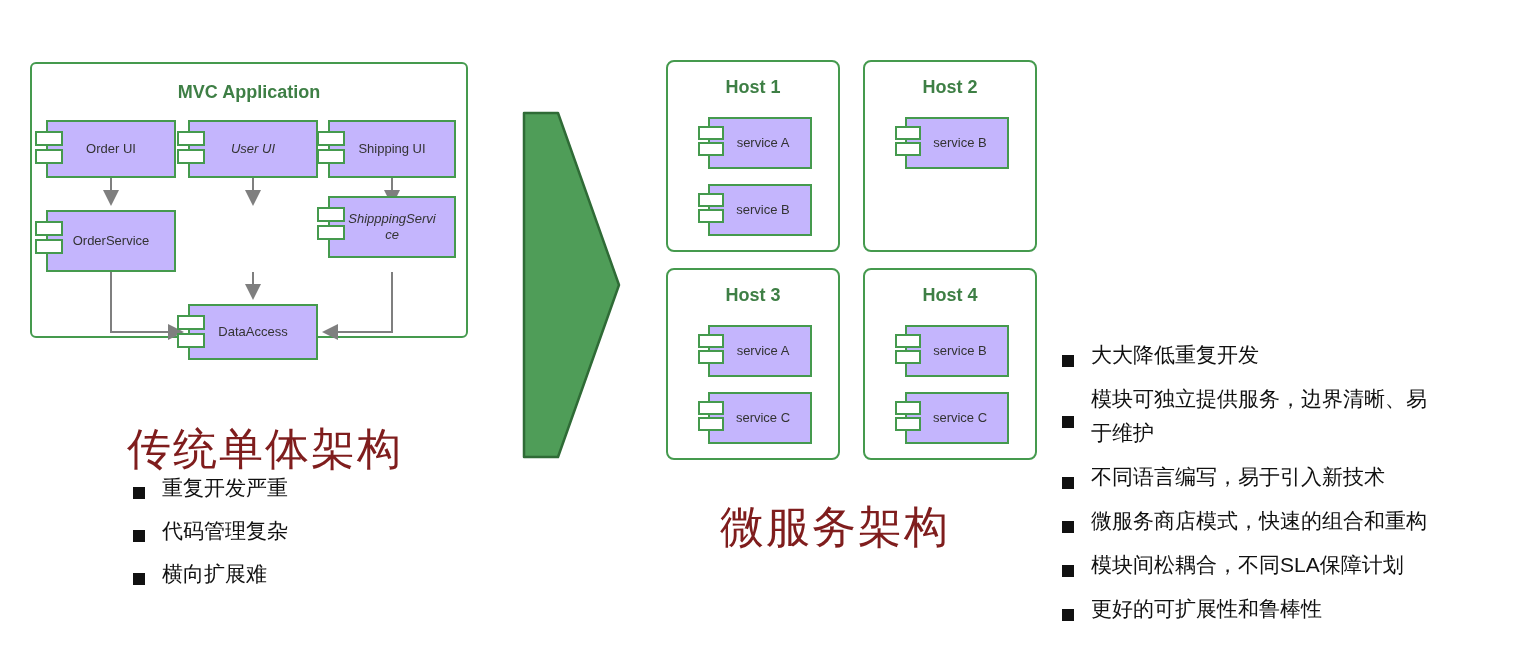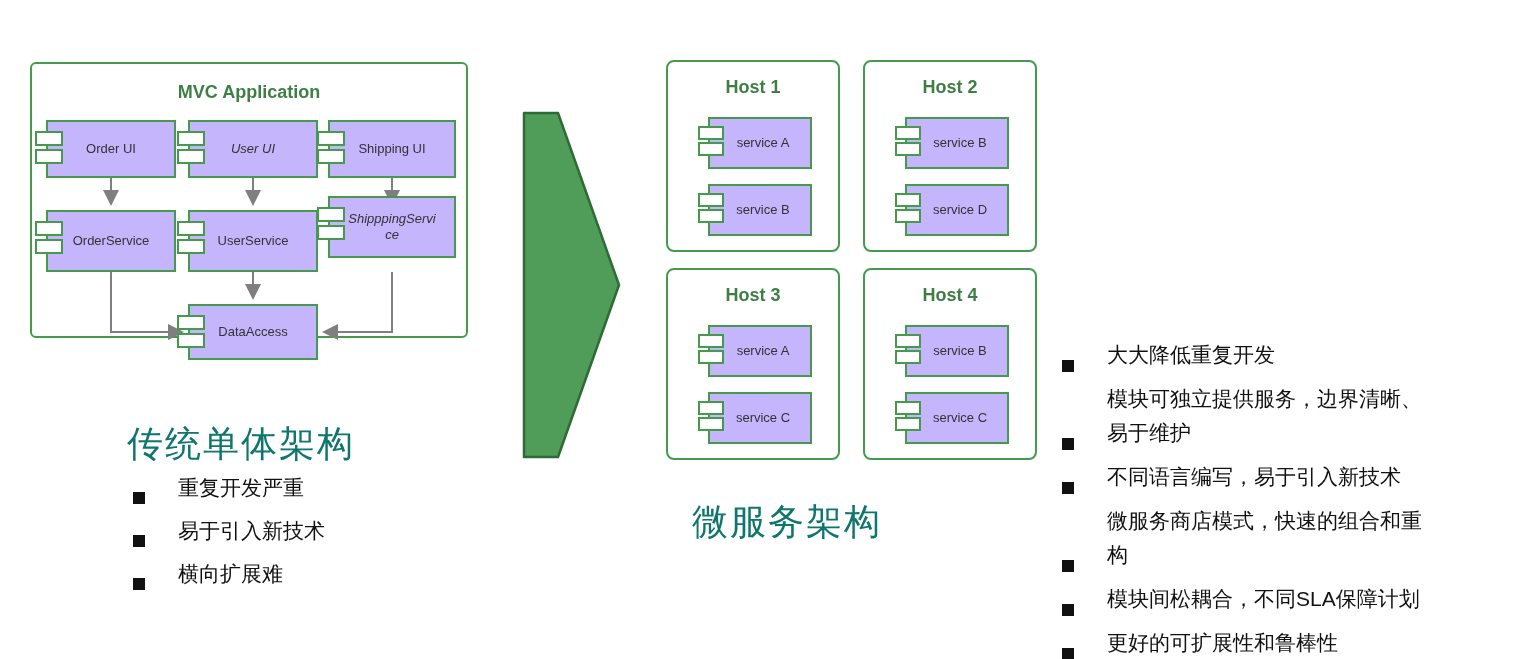--- a/index.html
+++ b/index.html
@@ -111,36 +111,36 @@
     font-size: 18px;
     font-weight: bold;
     color: #3e7f45;
   }
   .svc1 { left: 40px; top: 55px;  width: 104px; height: 52px; }
   .svc2 { left: 40px; top: 122px; width: 104px; height: 52px; }
 
   
   .section-heading {
     position: absolute;
-    font-size: 36px;
+    font-size: 44px;
     letter-spacing: 2px;
-    color: #0f766e;
+    color: #7f1d1d;
   }
   .monolith-title { left: 127px; top: 420px; }
-  .micro-title    { left: 692px; top: 498px; font-family: Liberation Mono, monospace; }
+  .micro-title    { left: 720px; top: 498px; font-family: Liberation Mono, monospace; }
 
   
   .bullets {
     position: absolute;
     list-style: none;
     display: flex;
     flex-direction: column;
     color: #111111;
   }
-  .bullet { display: flex; align-items: flex-end; gap: 16px; }
+  .bullet { display: flex; align-items: center; }
   .marker {
     flex: 0 0 auto;
     width: 12px; height: 12px;
     background: #111111;
     margin-right: 17px;
   }
   .left-list {
     left: 133px; top: 472px;
     width: 340px;
     gap: 11px;
@@ -185,41 +185,38 @@
     </div>
     <div class="cmp cmp-user-ui">
       <span class="cmp-label">User UI</span>
     </div>
     <div class="cmp cmp-shipping-ui">
       <span class="cmp-label">Shipping UI</span>
     </div>
     <div class="cmp cmp-order-svc">
       <span class="cmp-label">OrderService</span>
     </div>
-    <div class="cmp cmp-user-svc">
-      <span class="cmp-label">UserService</span>
-    </div>
     <div class="cmp cmp-shipping-svc">
       <span class="cmp-label">ShipppingService</span>
     </div>
     <div class="cmp cmp-data-access">
       <span class="cmp-label">DataAccess</span>
     </div>
   </div>
 
   <div class="section-heading monolith-title">传统单体架构</div>
 
   <ul class="bullets left-list">
     <li class="bullet">
       <span class="marker"></span>
       <span class="txt">重复开发严重</span>
     </li>
     <li class="bullet">
       <span class="marker"></span>
-      <span class="txt">易于引入新技术</span>
+      <span class="txt">代码管理复杂</span>
     </li>
     <li class="bullet">
       <span class="marker"></span>
       <span class="txt">横向扩展难</span>
     </li>
   </ul>
 
   <svg class="big-arrow" viewBox="0 0 105 360" xmlns="http://www.w3.org/2000/svg">
     <polygon points="4,8 38,8 99,180 38,352 4,352" fill="#4f9d58" stroke="#2f6b36" stroke-width="2.5" stroke-linejoin="round"></polygon>
   </svg>
@@ -232,23 +229,20 @@
     <div class="cmp cmp-sm svc2">
       <span class="cmp-label">service B</span>
     </div>
   </div>
 
   <div class="host host2">
     <div class="host-title">Host 2</div>
     <div class="cmp cmp-sm svc1">
       <span class="cmp-label">service B</span>
     </div>
-    <div class="cmp cmp-sm svc2">
-      <span class="cmp-label">service D</span>
-    </div>
   </div>
 
   <div class="host host3">
     <div class="host-title">Host 3</div>
     <div class="cmp cmp-sm svc1">
       <span class="cmp-label">service A</span>
     </div>
     <div class="cmp cmp-sm svc2">
       <span class="cmp-label">service C</span>
     </div>

